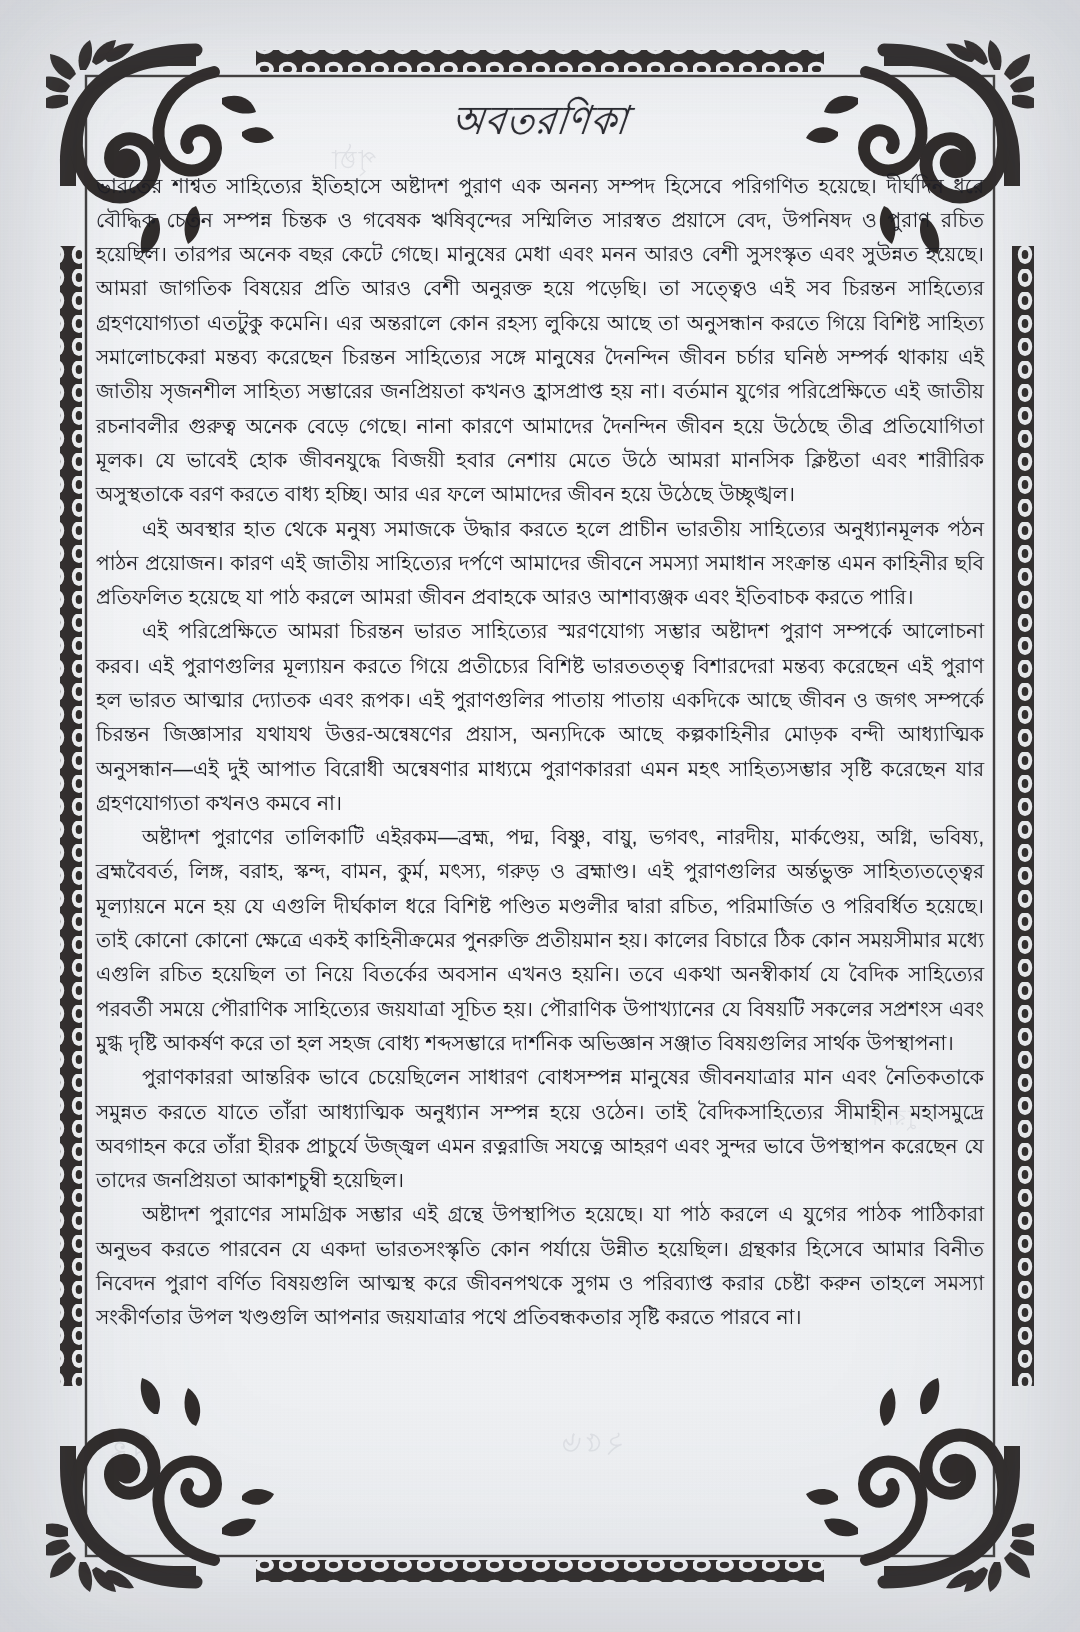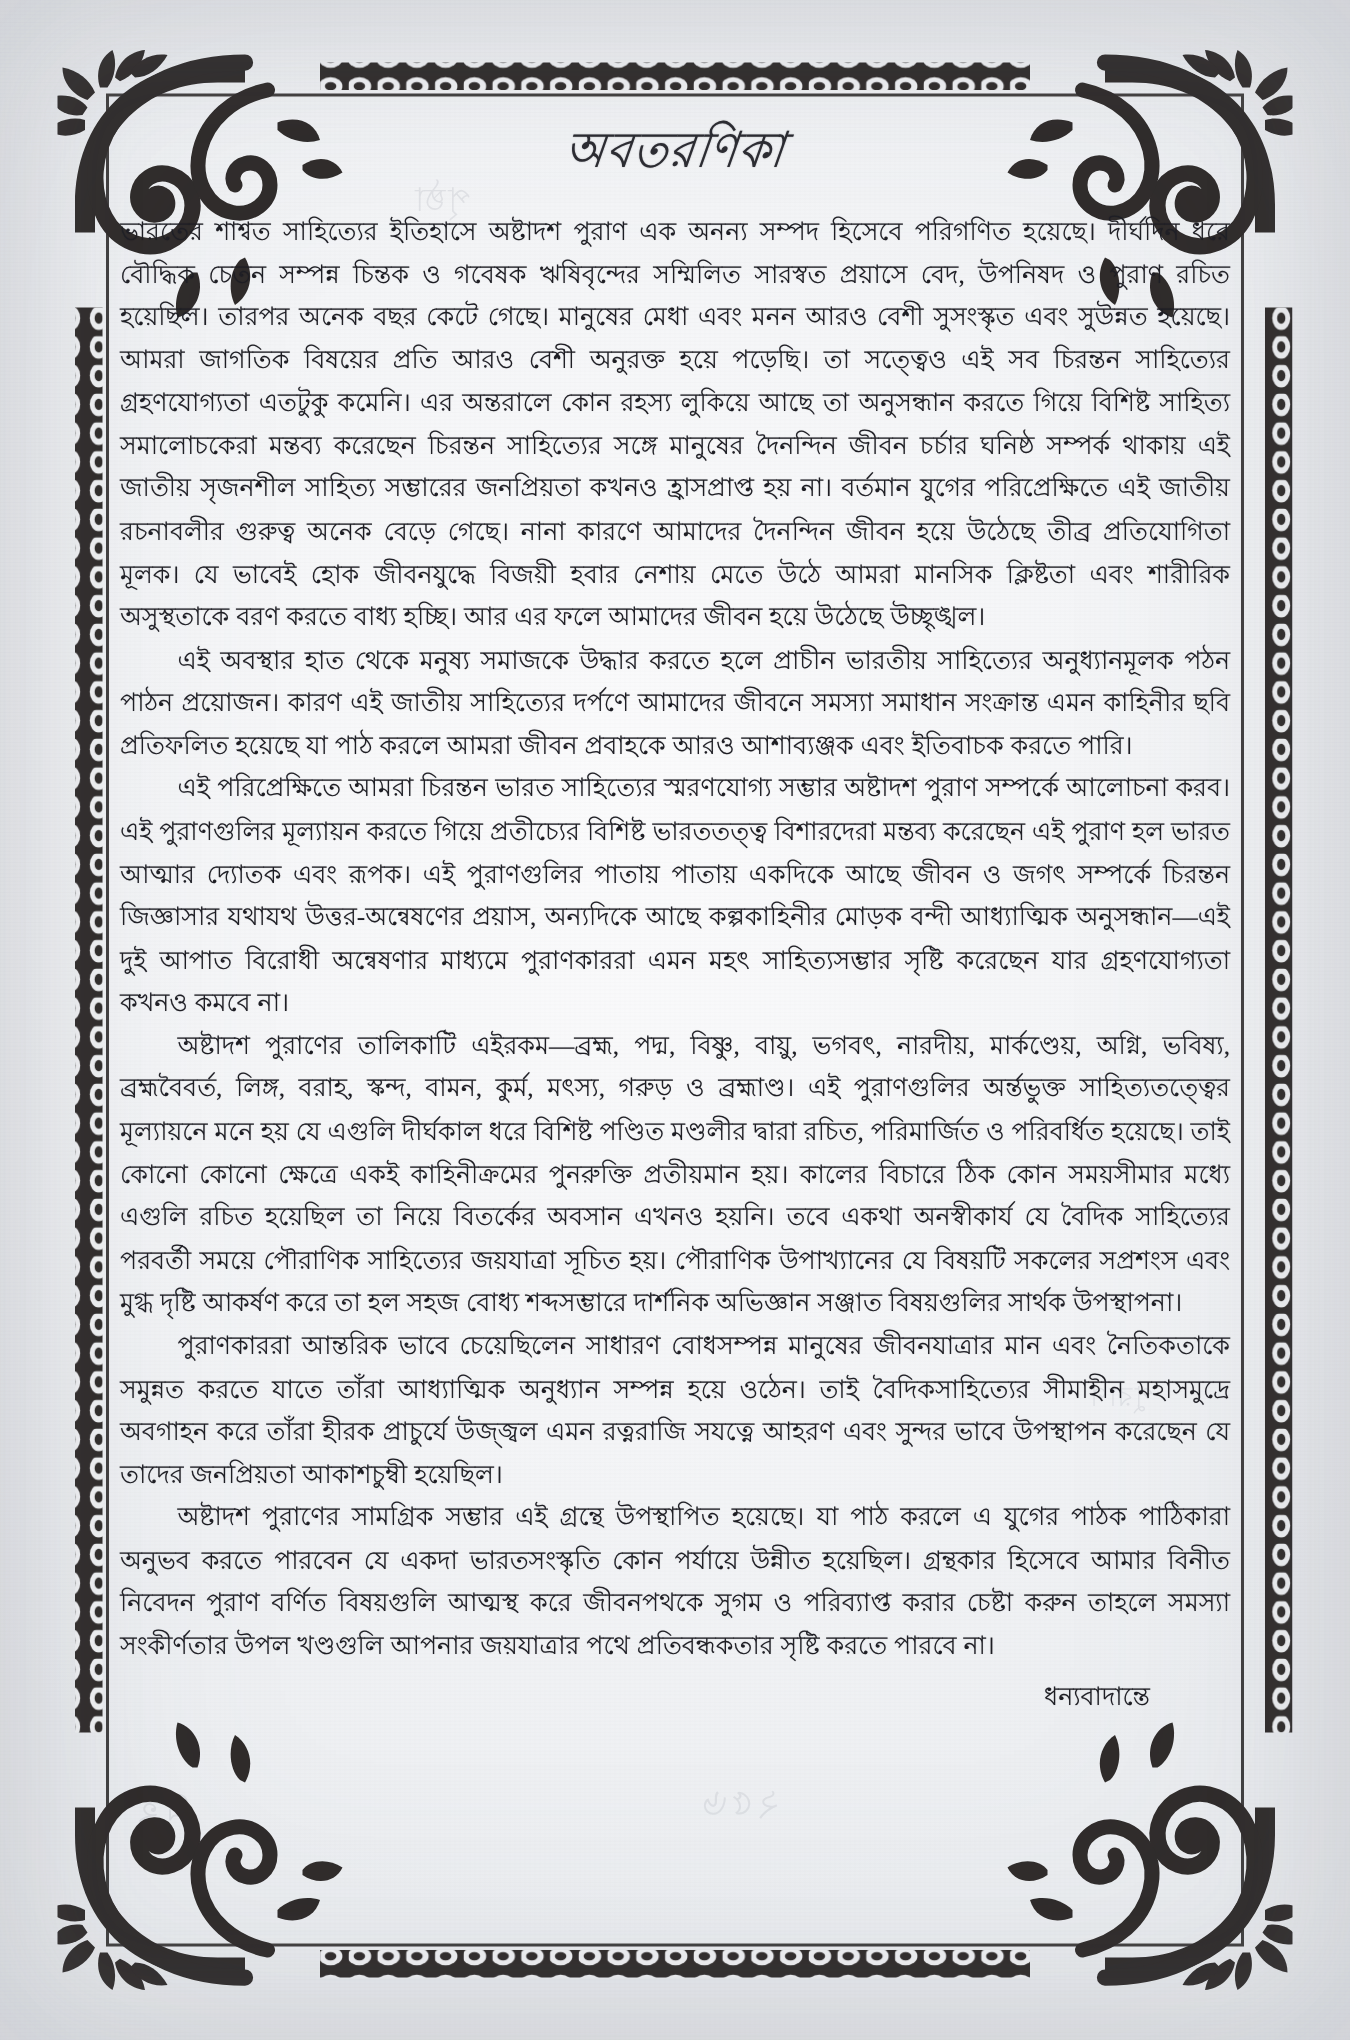--- a/index.html
+++ b/index.html
@@ -87,21 +87,21 @@
     font-family: "DejaVu Sans", "Liberation Sans", sans-serif;
     font-weight: 400;
     font-style: italic;
     letter-spacing: 1px;
     margin: 14px 0 26px 0;
     transform: skewX(-7deg) scaleY(1.08);
     text-shadow: 0 0 1px rgba(40,40,48,.45);
   }
 
   .body-text {
-    font-family: Liberation Serif, serif;
+    font-family: Liberation Sans, sans-serif;
     font-size: 20.2px;
     line-height: 34.3px;
     color: #1e1e24;
     text-align: justify;
     text-justify: inter-word;
     word-spacing: .5px;
   }
   .body-text p {
     margin: 0;
     text-indent: 46px;
@@ -207,19 +207,18 @@
     <div class="body-text">
       <p class="first">ভারতের শাশ্বত সাহিত্যের ইতিহাসে অষ্টাদশ পুরাণ এক অনন্য সম্পদ হিসেবে পরিগণিত হয়েছে। দীর্ঘদিন ধরে বৌদ্ধিক চেতন সম্পন্ন চিন্তক ও গবেষক ঋষিবৃন্দের সম্মিলিত সারস্বত প্রয়াসে বেদ, উপনিষদ ও পুরাণ রচিত হয়েছিল। তারপর অনেক বছর কেটে গেছে। মানুষের মেধা এবং মনন আরও বেশী সুসংস্কৃত এবং সুউন্নত হয়েছে। আমরা জাগতিক বিষয়ের প্রতি আরও বেশী অনুরক্ত হয়ে পড়েছি। তা সত্ত্বেও এই সব চিরন্তন সাহিত্যের গ্রহণযোগ্যতা এতটুকু কমেনি। এর অন্তরালে কোন রহস্য লুকিয়ে আছে তা অনুসন্ধান করতে গিয়ে বিশিষ্ট সাহিত্য সমালোচকেরা মন্তব্য করেছেন চিরন্তন সাহিত্যের সঙ্গে মানুষের দৈনন্দিন জীবন চর্চার ঘনিষ্ঠ সম্পর্ক থাকায় এই জাতীয় সৃজনশীল সাহিত্য সম্ভারের জনপ্রিয়তা কখনও হ্রাসপ্রাপ্ত হয় না। বর্তমান যুগের পরিপ্রেক্ষিতে এই জাতীয় রচনাবলীর গুরুত্ব অনেক বেড়ে গেছে। নানা কারণে আমাদের দৈনন্দিন জীবন হয়ে উঠেছে তীব্র প্রতিযোগিতা মূলক। যে ভাবেই হোক জীবনযুদ্ধে বিজয়ী হবার নেশায় মেতে উঠে আমরা মানসিক ক্লিষ্টতা এবং শারীরিক অসুস্থতাকে বরণ করতে বাধ্য হচ্ছি। আর এর ফলে আমাদের জীবন হয়ে উঠেছে উচ্ছৃঙ্খল।</p>
       <p>এই অবস্থার হাত থেকে মনুষ্য সমাজকে উদ্ধার করতে হলে প্রাচীন ভারতীয় সাহিত্যের অনুধ্যানমূলক পঠন পাঠন প্রয়োজন। কারণ এই জাতীয় সাহিত্যের দর্পণে আমাদের জীবনে সমস্যা সমাধান সংক্রান্ত এমন কাহিনীর ছবি প্রতিফলিত হয়েছে যা পাঠ করলে আমরা জীবন প্রবাহকে আরও আশাব্যঞ্জক এবং ইতিবাচক করতে পারি।</p>
       <p>এই পরিপ্রেক্ষিতে আমরা চিরন্তন ভারত সাহিত্যের স্মরণযোগ্য সম্ভার অষ্টাদশ পুরাণ সম্পর্কে আলোচনা করব। এই পুরাণগুলির মূল্যায়ন করতে গিয়ে প্রতীচ্যের বিশিষ্ট ভারততত্ত্ব বিশারদেরা মন্তব্য করেছেন এই পুরাণ হল ভারত আত্মার দ্যোতক এবং রূপক। এই পুরাণগুলির পাতায় পাতায় একদিকে আছে জীবন ও জগৎ সম্পর্কে চিরন্তন জিজ্ঞাসার যথাযথ উত্তর-অন্বেষণের প্রয়াস, অন্যদিকে আছে কল্পকাহিনীর মোড়ক বন্দী আধ্যাত্মিক অনুসন্ধান—এই দুই আপাত বিরোধী অন্বেষণার মাধ্যমে পুরাণকাররা এমন মহৎ সাহিত্যসম্ভার সৃষ্টি করেছেন যার গ্রহণযোগ্যতা কখনও কমবে না।</p>
       <p>অষ্টাদশ পুরাণের তালিকাটি এইরকম—ব্রহ্ম, পদ্ম, বিষ্ণু, বায়ু, ভগবৎ, নারদীয়, মার্কণ্ডেয়, অগ্নি, ভবিষ্য, ব্রহ্মবৈবর্ত, লিঙ্গ, বরাহ, স্কন্দ, বামন, কুর্ম, মৎস্য, গরুড় ও ব্রহ্মাণ্ড। এই পুরাণগুলির অর্ন্তভুক্ত সাহিত্যতত্ত্বের মূল্যায়নে মনে হয় যে এগুলি দীর্ঘকাল ধরে বিশিষ্ট পণ্ডিত মণ্ডলীর দ্বারা রচিত, পরিমার্জিত ও পরিবর্ধিত হয়েছে। তাই কোনো কোনো ক্ষেত্রে একই কাহিনীক্রমের পুনরুক্তি প্রতীয়মান হয়। কালের বিচারে ঠিক কোন সময়সীমার মধ্যে এগুলি রচিত হয়েছিল তা নিয়ে বিতর্কের অবসান এখনও হয়নি। তবে একথা অনস্বীকার্য যে বৈদিক সাহিত্যের পরবর্তী সময়ে পৌরাণিক সাহিত্যের জয়যাত্রা সূচিত হয়। পৌরাণিক উপাখ্যানের যে বিষয়টি সকলের সপ্রশংস এবং মুগ্ধ দৃষ্টি আকর্ষণ করে তা হল সহজ বোধ্য শব্দসম্ভারে দার্শনিক অভিজ্ঞান সঞ্জাত বিষয়গুলির সার্থক উপস্থাপনা।</p>
       <p>পুরাণকাররা আন্তরিক ভাবে চেয়েছিলেন সাধারণ বোধসম্পন্ন মানুষের জীবনযাত্রার মান এবং নৈতিকতাকে সমুন্নত করতে যাতে তাঁরা আধ্যাত্মিক অনুধ্যান সম্পন্ন হয়ে ওঠেন। তাই বৈদিকসাহিত্যের সীমাহীন মহাসমুদ্রে অবগাহন করে তাঁরা হীরক প্রাচুর্যে উজ্জ্বল এমন রত্নরাজি সযত্নে আহরণ এবং সুন্দর ভাবে উপস্থাপন করেছেন যে তাদের জনপ্রিয়তা আকাশচুম্বী হয়েছিল।</p>
       <p>অষ্টাদশ পুরাণের সামগ্রিক সম্ভার এই গ্রন্থে উপস্থাপিত হয়েছে। যা পাঠ করলে এ যুগের পাঠক পাঠিকারা অনুভব করতে পারবেন যে একদা ভারতসংস্কৃতি কোন পর্যায়ে উন্নীত হয়েছিল। গ্রন্থকার হিসেবে আমার বিনীত নিবেদন পুরাণ বর্ণিত বিষয়গুলি আত্মস্থ করে জীবনপথকে সুগম ও পরিব্যাপ্ত করার চেষ্টা করুন তাহলে সমস্যা সংকীর্ণতার উপল খণ্ডগুলি আপনার জয়যাত্রার পথে প্রতিবন্ধকতার সৃষ্টি করতে পারবে না।</p>
     </div>
 
     <div class="signoff">
-      <div>ধন্যবাদান্তে</div>
     </div>
 
   </div>
 
   <div class="vignette"></div>
 </div>
 
 </body></html>

